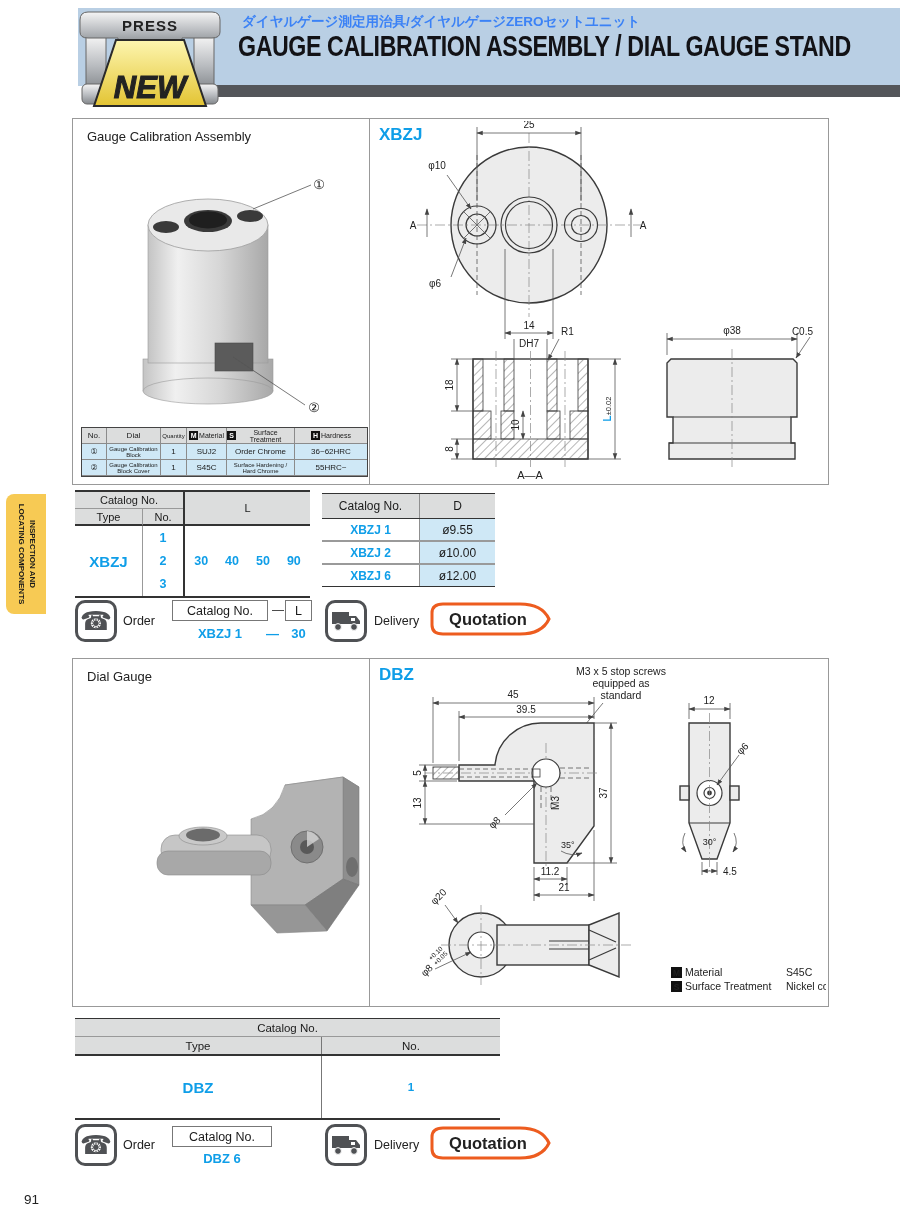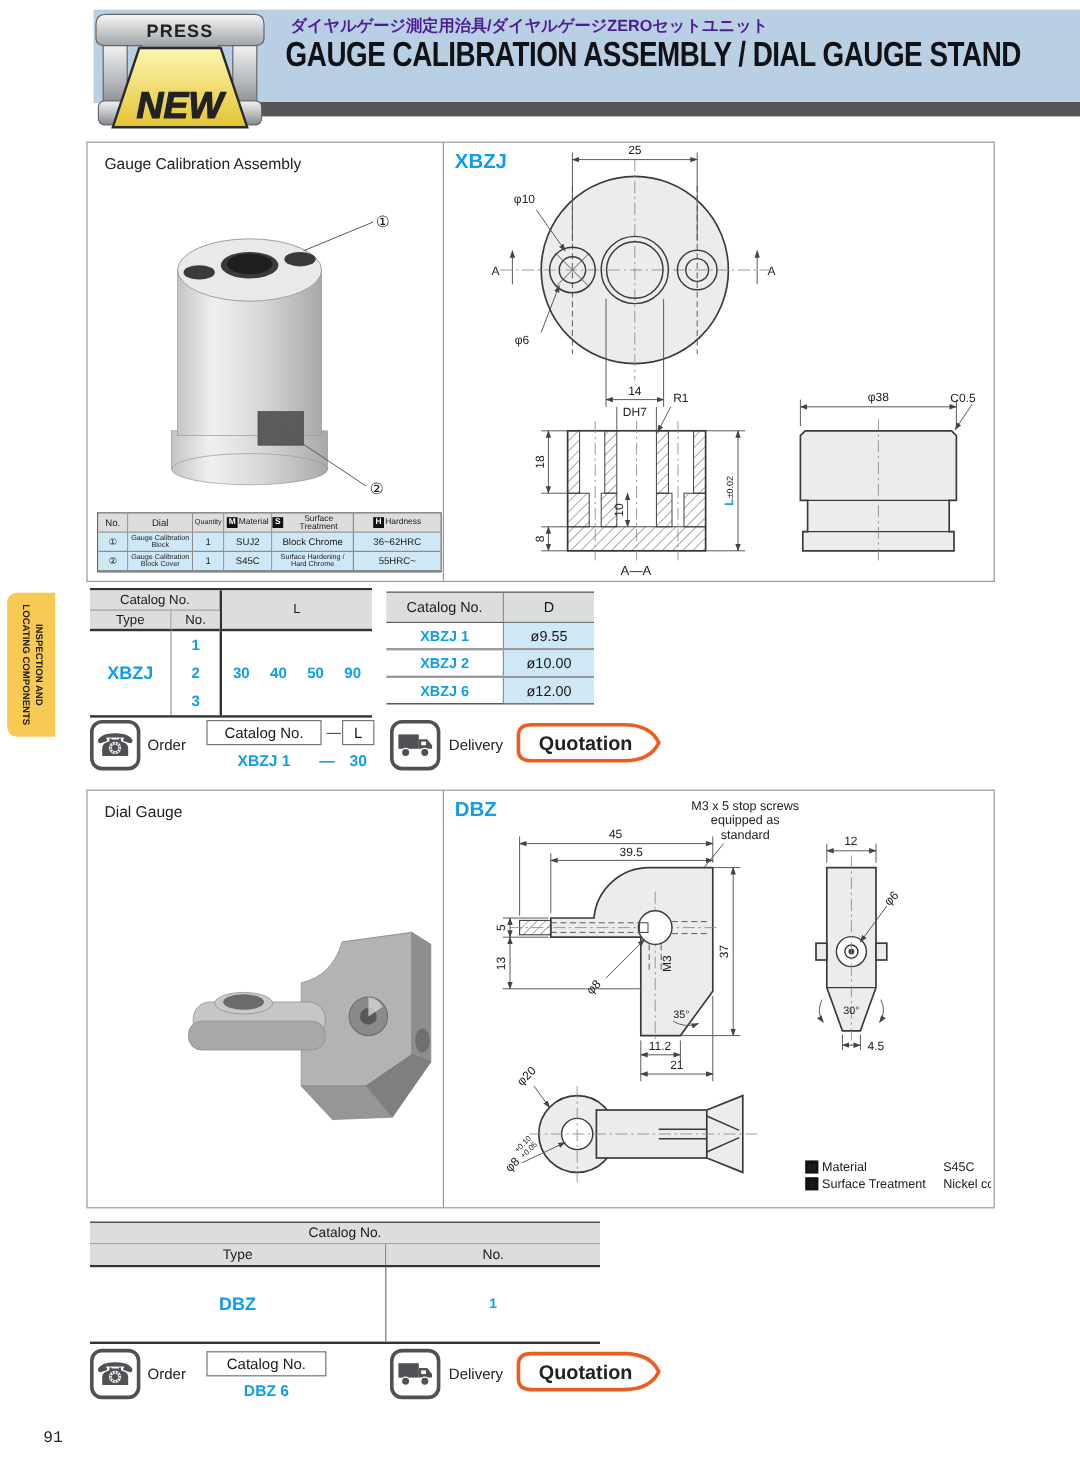--- a/index.html
+++ b/index.html
@@ -1,21 +1,21 @@
 <!DOCTYPE html>
 <html><head>
 <meta charset="utf-8">
 <style>
   html,body{margin:0;padding:0;background:#fff;}
   .page{position:relative;width:900px;height:1229px;background:#fff;overflow:hidden;
         font-family:"Liberation Sans",sans-serif;color:#1a1a1a;}
   
   .hdr-band{position:absolute;left:78px;top:8px;width:822px;height:78px;background:#b9cfe4;}
   .hdr-bar{position:absolute;left:148px;top:85px;width:752px;height:12px;background:#54565a;}
-  .hdr-jp{position:absolute;left:242px;top:13px;font-size:13.5px;font-weight:bold;color:#4c1d95;}
+  .hdr-jp{position:absolute;left:242px;top:13px;font-size:13.5px;font-weight:bold;color:#3b82f6;}
   .hdr-en{position:absolute;left:238px;top:30px;font-size:29px;font-weight:bold;color:#121216;
           white-space:nowrap;}
   .hdr-en span{display:inline-block;transform:scaleX(.8);transform-origin:left;letter-spacing:-.5px;}
   .logo{position:absolute;left:78px;top:6px;}
   
   .side-tab{position:absolute;left:6px;top:494px;width:40px;height:120px;background:#f7ca54;
             border-radius:8px 0 0 8px;}
   .side-tab .rot{position:absolute;left:50%;top:50%;width:118px;transform:translate(-50%,-50%) rotate(90deg);
                  text-align:center;font-size:8px;font-weight:bold;line-height:1.35;color:#1a1a1a;white-space:nowrap;}
   
@@ -73,21 +73,21 @@
   
   .catB{position:absolute;left:75px;top:1018px;width:425px;font-size:11.5px;}
   .catB .r1{height:17px;background:#dcdddd;border-top:1.5px solid #333;border-bottom:1px solid #999;
             display:flex;align-items:center;justify-content:center;}
   .catB .r2{height:17px;display:grid;grid-template-columns:247px 178px;border-bottom:2px solid #333;}
   .catB .r2 div{background:#dcdddd;display:flex;align-items:center;justify-content:center;}
   .catB .r2 div:first-child{border-right:1px solid #777;}
   .catB .r3{height:62px;display:grid;grid-template-columns:247px 178px;border-bottom:2px solid #333;}
   .catB .r3 div{display:flex;align-items:center;justify-content:center;color:#0f9ee8;font-weight:bold;}
   .catB .r3 div:first-child{border-right:1px solid #777;font-size:15px;}
-  .pageno{position:absolute;left:36px;top:1192px;font-size:13.5px;color:#222;font-family:Liberation Mono, monospace;}
+  .pageno{position:absolute;left:24px;top:1192px;font-size:13.5px;color:#222;}
   
   svg{position:absolute;}
   svg text{font-family:"Liberation Sans",sans-serif;fill:#222;}
   .ol{fill:#ececec;stroke:#3a3a3a;stroke-width:1.4;}
   .ol2{fill:none;stroke:#3a3a3a;stroke-width:1.2;}
   .dim{stroke:#555;stroke-width:.8;fill:none;}
   .cl{stroke:#888;stroke-width:.7;fill:none;stroke-dasharray:10 3 2 3;}
   .hid{stroke:#555;stroke-width:.8;fill:none;stroke-dasharray:5 3;}
   .dt{font-size:10px;}
   .blue{fill:#0f9ee8;font-weight:bold;}
@@ -172,21 +172,21 @@
         </div>
       <div class="hd" style="font-size:7px;">
           <span class="badge">H</span>
           <span>Hardness</span>
         </div>
 
       <div class="bd">①</div>
       <div class="bd nm">Gauge Calibration Block</div>
       <div class="bd">1</div>
       <div class="bd">SUJ2</div>
-      <div class="bd">Block Chrome</div>
+      <div class="bd">Order Chrome</div>
       <div class="bd">36~62HRC</div>
 
       <div class="bd">②</div>
       <div class="bd nm">Gauge Calibration Block Cover</div>
       <div class="bd">1</div>
       <div class="bd">S45C</div>
       <div class="bd sm">Surface Hardening / Hard Chrome</div>
       <div class="bd">55HRC~</div>
     </div>
 

